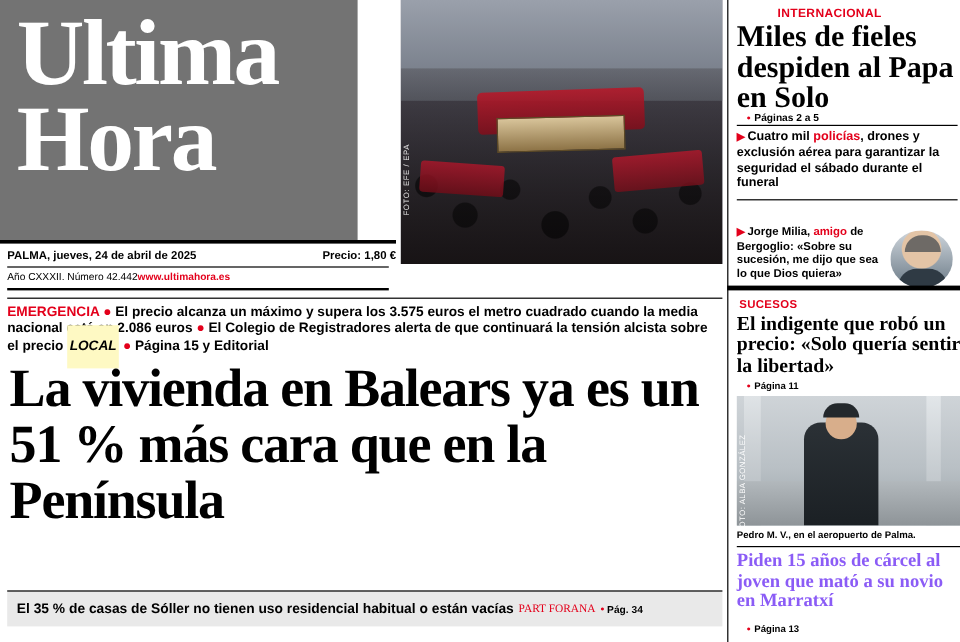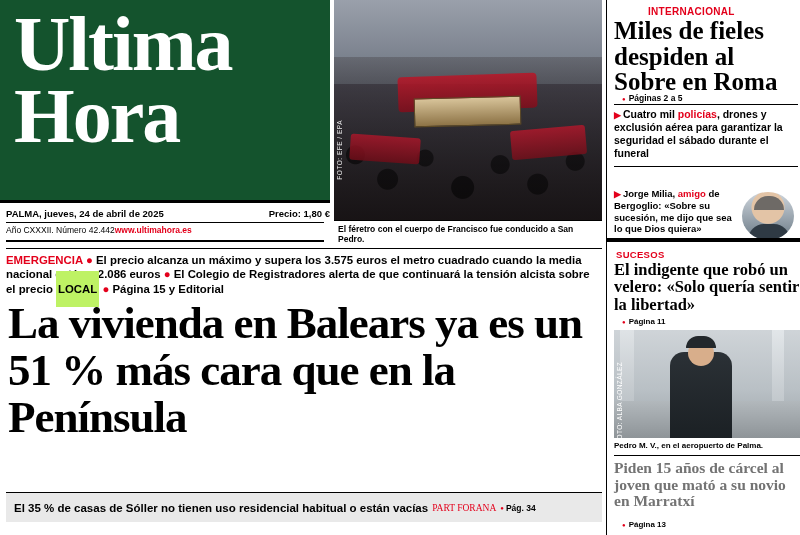--- a/index.html
+++ b/index.html
@@ -7,22 +7,22 @@
   body {
     width:800px; height:535px;
     font-family:"Liberation Serif", serif;
     background:#ffffff;
     overflow:hidden;
   }
   .page { position:relative; width:800px; height:535px; }
 
   
   .masthead {
-    position:absolute; left:0; top:0; width:330px; height:200px;
-    background:#14532d;
+    position:absolute; left:0; top:0; width:298px; height:200px;
+    background:#737373;
     overflow:hidden;
   }
   .masthead-text {
     position:absolute; left:14px; top:8px;
     color:#ffffff;
     font-family:"Liberation Serif", serif;
     font-weight:bold;
     font-size:78px;
     line-height:0.92;
     letter-spacing:-2px;
@@ -182,38 +182,38 @@
     color:#ffffff; font-family:"Liberation Sans", sans-serif; font-size:6.5px; letter-spacing:.4px;
   }
   .suc-caption {
     position:absolute; left:614px; top:441px; width:186px;
     font-family:"Liberation Sans", sans-serif; font-size:8px; font-weight:bold; color:#000;
   }
   .suc-rule { position:absolute; left:614px; top:455px; width:186px; height:1px; background:#000; }
   .suc2-head {
     position:absolute; left:614px; top:460px; width:186px;
     font-family:"Liberation Serif", serif; font-weight:bold;
-    font-size:15.5px; line-height:1.08; color:#737373;
+    font-size:15.5px; line-height:1.08; color:#8b5cf6;
   }
   .suc2-pages {
     position:absolute; left:622px; top:520px; width:180px;
     font-family:"Liberation Sans", sans-serif; font-size:8px; font-weight:bold; color:#000;
   }
   .suc2-pages::before { content:"●"; color:#e3001b; font-size:6px; margin-right:3px; vertical-align:middle; }
 
   
   .main-rule-top { position:absolute; left:6px; top:248px; width:596px; height:1px; background:#000; }
   .lead {
     position:absolute; left:6px; top:253px; width:590px;
     font-family:"Liberation Sans", sans-serif; font-size:11.4px;
     font-weight:bold; line-height:1.26; color:#000;
   }
   .lead .emerg { color:#e3001b; font-weight:bold; }
   .lead .dot { color:#e3001b; font-weight:bold; }
-  .lead .local { background:#bef264; color:#000; padding:12px 2px; }
+  .lead .local { background:#fef9c3; color:#000; padding:12px 2px;font-style:italic; }
 
   .headline {
     position:absolute; left:8px; top:300px; width:600px;
     font-family:"Liberation Serif", serif; font-weight:bold;
     font-size:45px; line-height:1.04; color:#000; letter-spacing:-1px;
   }
 
   .subbar {
     position:absolute; left:6px; top:492px; width:596px; height:30px;
     background:#e9e9e9; border-top:1px solid #000;
@@ -252,26 +252,25 @@
 
   <div class="center-photo">
     <div class="cp-sky"></div>
     <div class="cp-crowd"></div>
     <div class="cp-red1"></div>
     <div class="cp-coffin"></div>
     <div class="cp-red2"></div>
     <div class="cp-red3"></div>
     <div class="cp-credit">FOTO: EFE / EPA</div>
   </div>
-  <div class="cp-caption">El féretro con el cuerpo de Francisco fue conducido a San Pedro.</div>
 
   <div class="rc-rule-left"></div>
 
   <div class="intl-kicker">INTERNACIONAL</div>
-  <div class="intl-head">Miles de fieles despiden al Sobre en Roma</div>
+  <div class="intl-head">Miles de fieles despiden al Papa en Solo</div>
   <div class="intl-pages">Páginas 2 a 5</div>
   <div class="intl-rule1"></div>
 
   <div class="intl-bullet">
     <span class="tri">▶</span><span>Cuatro mil <b class="red">policías</b>, drones y exclusión aérea para garantizar la seguridad el sábado durante el funeral</span>
   </div>
 
   <div class="intl-rule2"></div>
 
   <div class="milia">
@@ -280,21 +279,21 @@
     </div>
     <div class="milia-photo">
       <div class="hair"></div>
       <div class="shirt"></div>
     </div>
   </div>
 
   <div class="rc-thickrule"></div>
 
   <div class="suc-kicker">SUCESOS</div>
-  <div class="suc-head">El indigente que robó un velero: «Solo quería sentir la libertad»</div>
+  <div class="suc-head">El indigente que robó un precio: «Solo quería sentir la libertad»</div>
   <div class="suc-pages">Página 11</div>
 
   <div class="suc-photo">
     <div class="sp-pillarL"></div>
     <div class="sp-pillarR"></div>
     <div class="sp-floor"></div>
     <div class="sp-body"></div>
     <div class="sp-head"></div>
     <div class="sp-hat"></div>
   </div>

